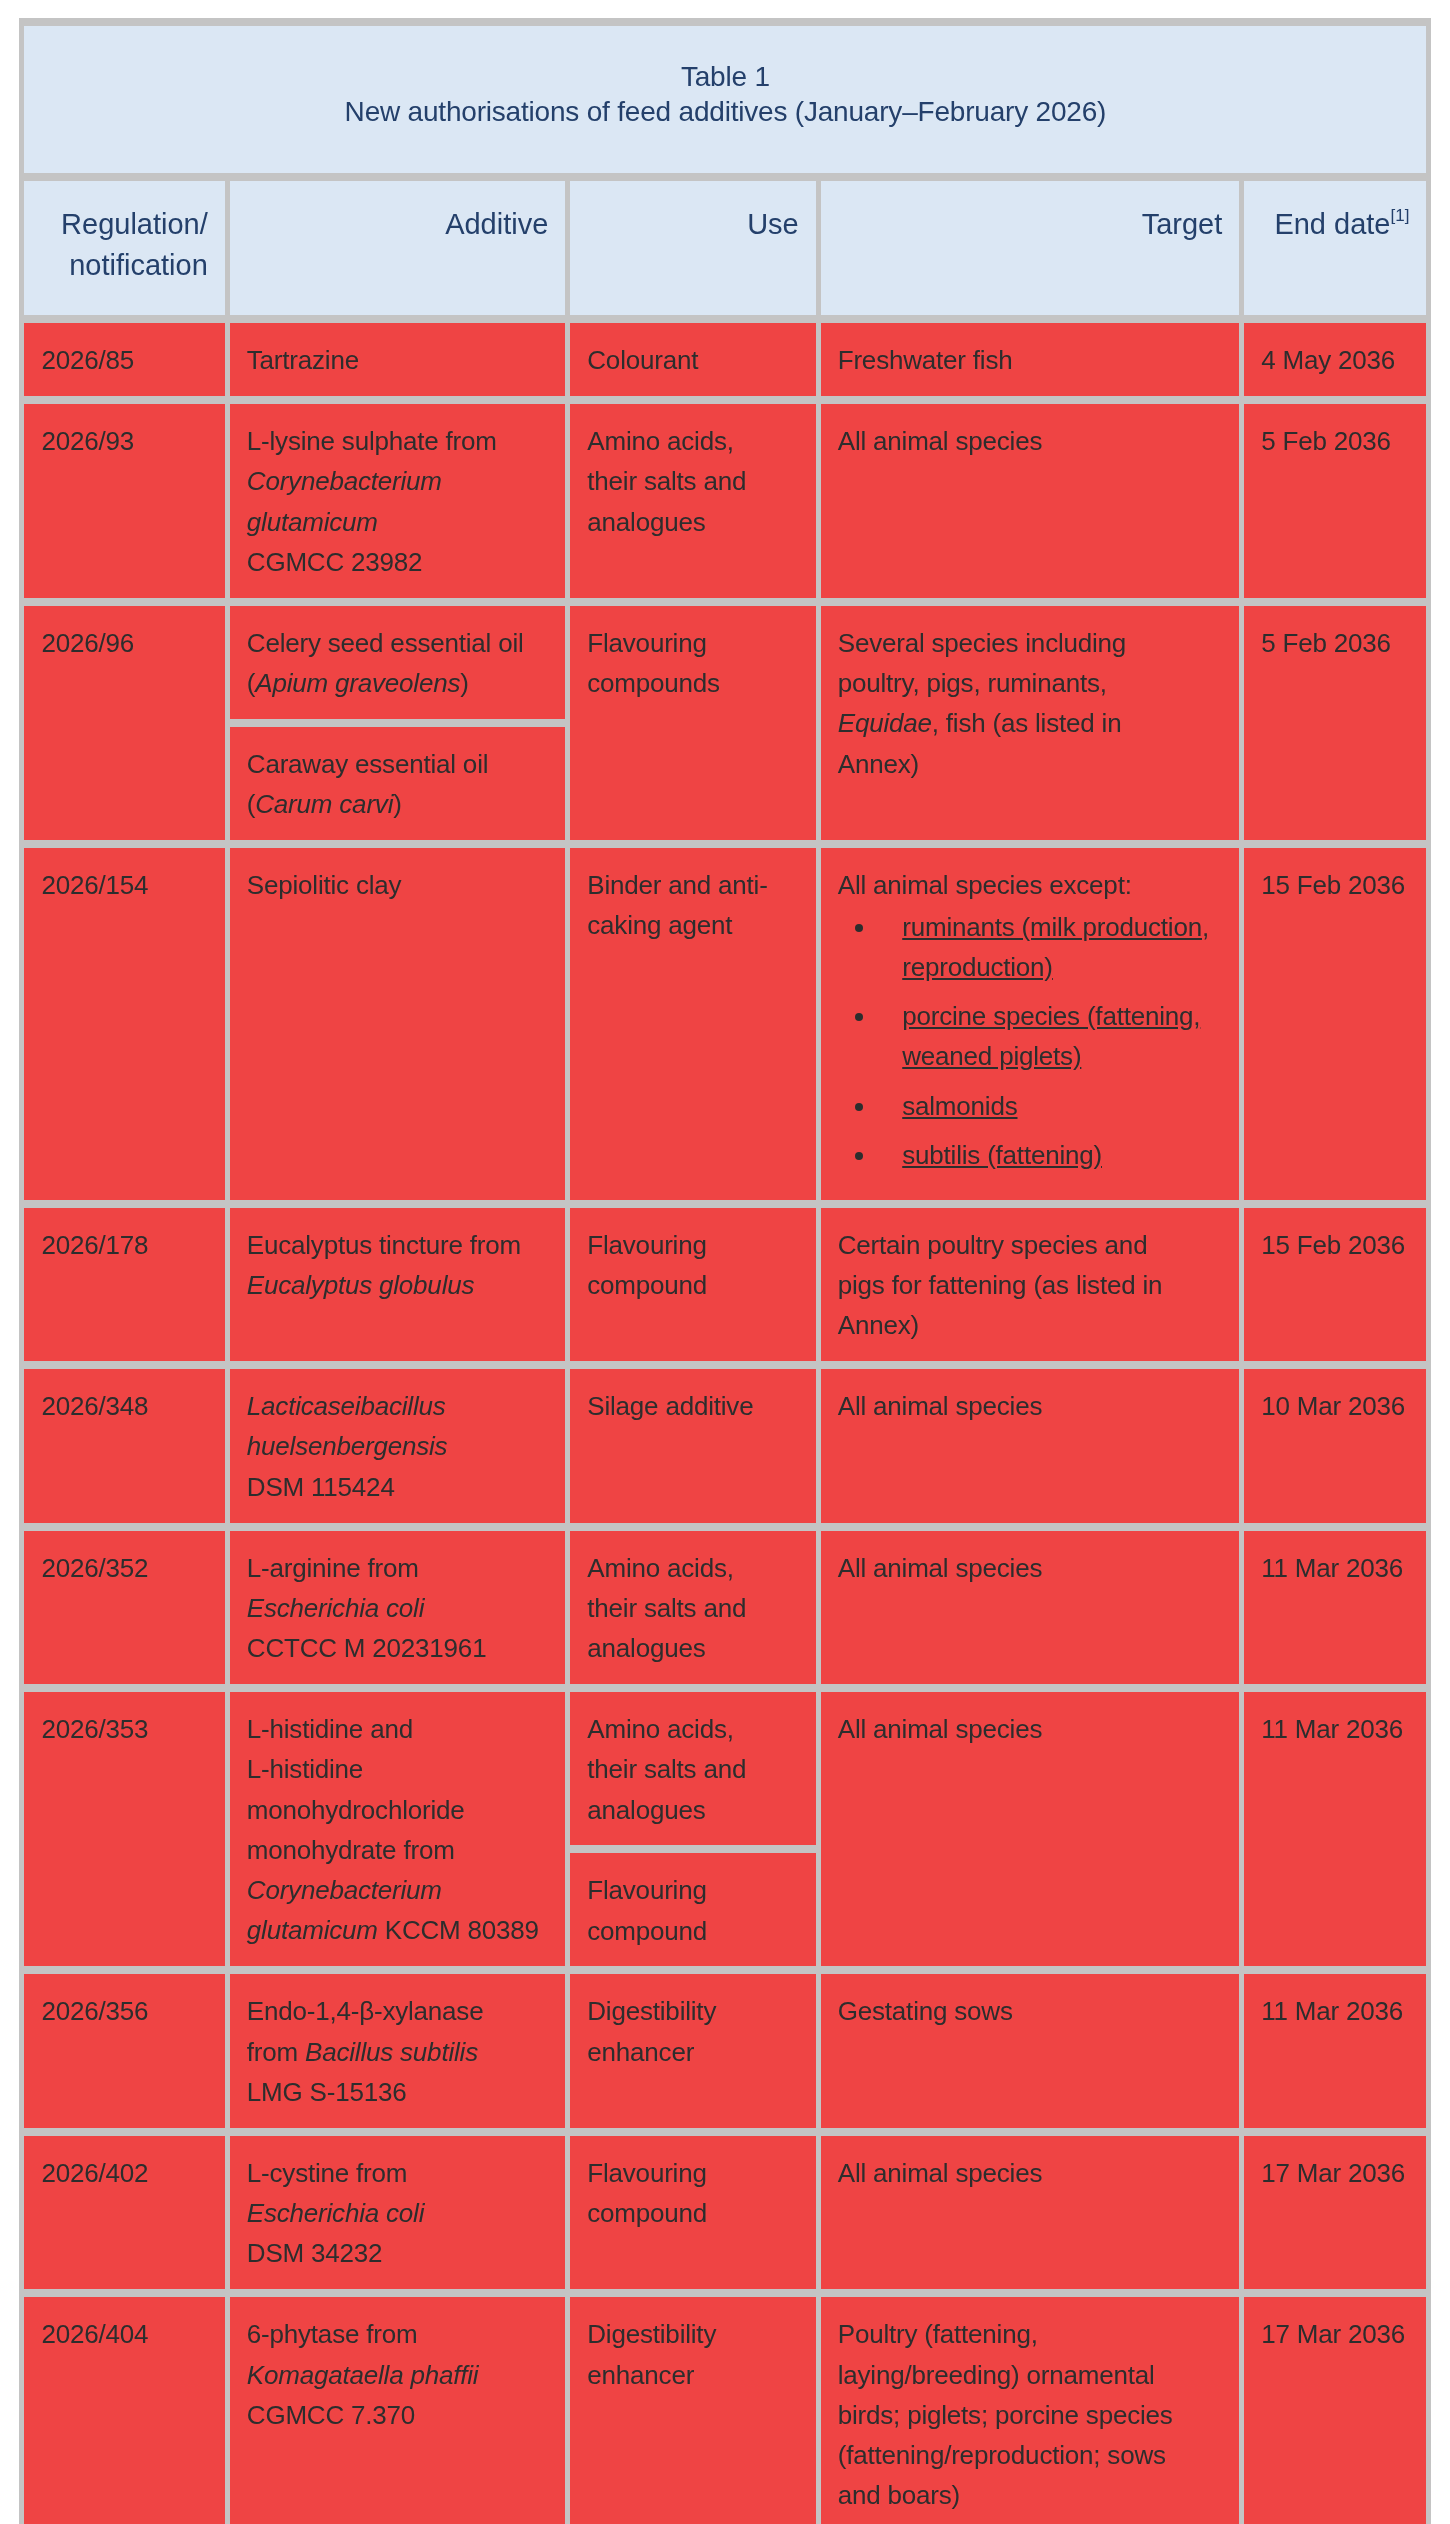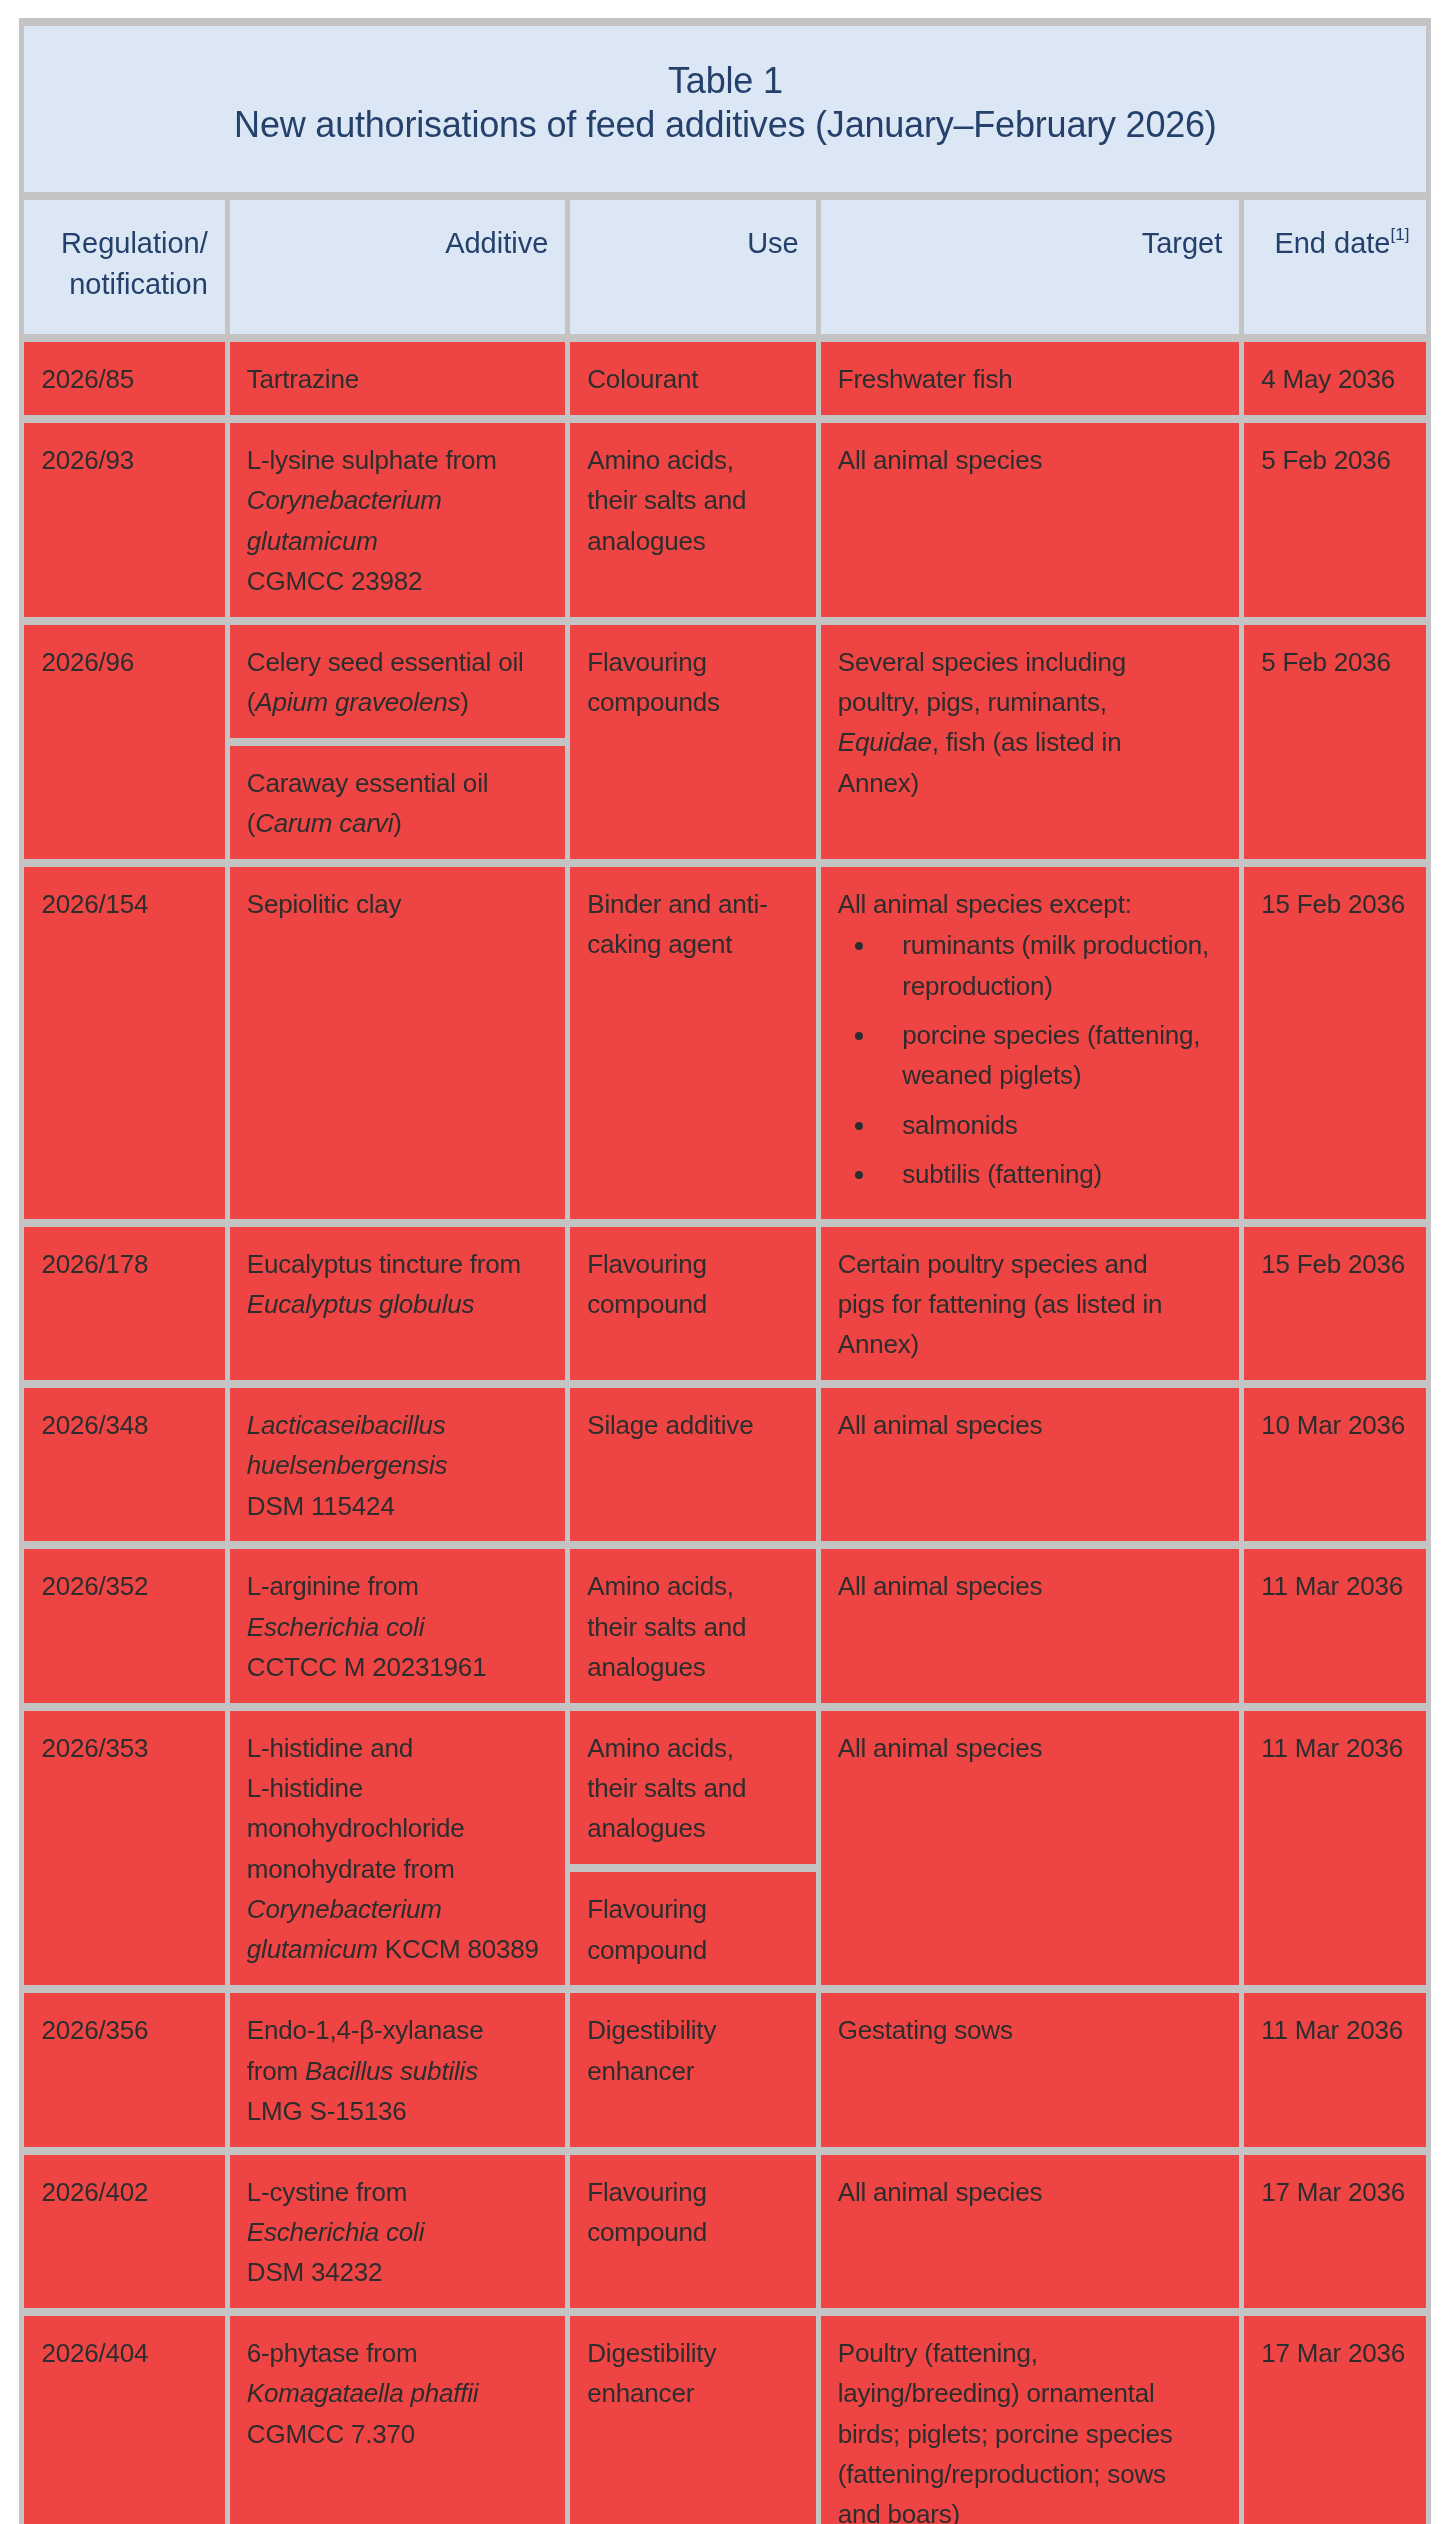--- a/index.html
+++ b/index.html
@@ -23,21 +23,21 @@
     word-wrap:break-word;
   }
   
   .title-cell{
     background:#dbe7f4;
     text-align:center;
     padding:34px 26px 45px 26px;
   }
   .title-line{
     color:#24406b;
-    font-size:36px;
+    font-size:28px;
     line-height:1.18;
   }
   .title-line + .title-line{margin-top:2px;}
   
   th{
     background:#dbe7f4;
     color:#24406b;
     font-weight:normal;
     text-align:right;
     font-size:29px;
@@ -57,20 +57,21 @@
     font-size:26px;
     line-height:1.55;
     letter-spacing:-0.2px;
     padding:17px 17px 15.5px 17px;
   }
   td em{font-style:italic;}
   ul.bullets{
     margin:1.3px 0 0 0;
     padding-left:40px;
     list-style:disc;
+    text-decoration:underline;
   }
   ul.bullets li{
     padding-left:24.5px;
     margin:0 0 9px 0;
   }
 </style>
 </head>
 <body>
 
 <div class="sheet">

